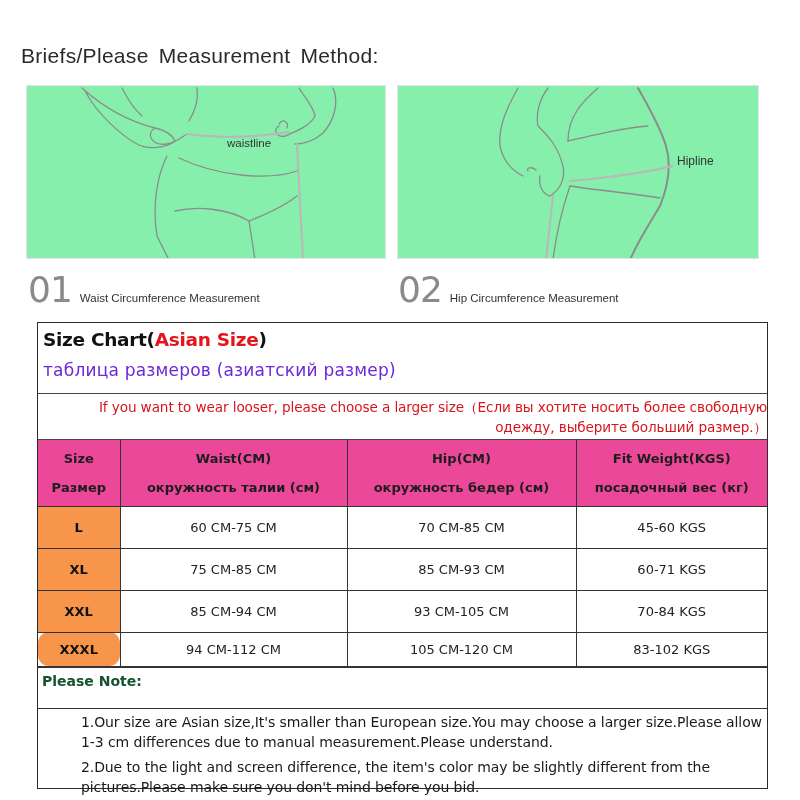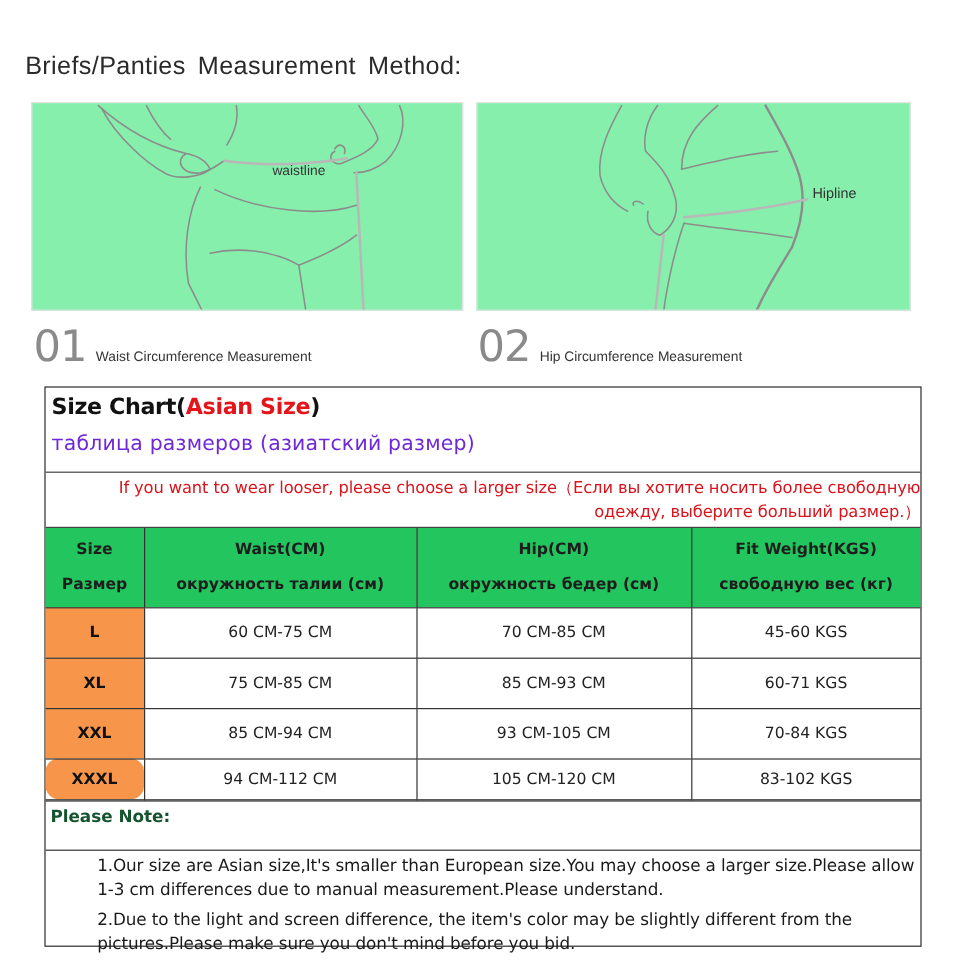--- a/index.html
+++ b/index.html
@@ -48,40 +48,40 @@
   .warn {
     height: 46px; padding: 3px 0 0 2px; color: #d9141c; font-size: 13.6px; line-height: 20px;
     border-bottom: 1px solid #444; letter-spacing: -0.1px; text-align: right;
   }
 
   table.sizes { border-collapse: collapse; width: 100%; table-layout: fixed; }
   table.sizes td, table.sizes th { border: 1px solid #333; text-align: center; font-size: 13px; }
   table.sizes tr > *:first-child { border-left: none; }
   table.sizes tr > *:last-child { border-right: none; }
   table.sizes thead th {
-    background: #22c55e; font-weight: bold; color: #1d1d1d; height: 66px; font-size: 13px;
+    background: #ec4899; font-weight: bold; color: #1d1d1d; height: 66px; font-size: 13px;
     border-top: none; vertical-align: middle;
   }
   table.sizes thead th .l1 { display: block; margin-bottom: 14px; }
   table.sizes thead th .l2 { display: block; }
   table.sizes td.size-cell { background: #f7964a; font-weight: bold; color: #111; }
   table.sizes tbody td { height: 42px; color: #222; }
   table.sizes tbody tr:last-child td { height: 34px; border-radius: 11px; }
 
   .note-head {
     height: 42px; border-top: 1px solid #333; border-bottom: 1px solid #333;
     font-weight: bold; font-size: 14px; color: #14532d; padding: 5px 0 0 4px;
   }
   .note-body { padding: 3px 0 0 3px; font-size: 14px; color: #1a1a1a; line-height: 20px; letter-spacing: -0.1px; }
   .note-body p { margin-bottom: 5px; margin-left: 40px; }
 </style>
 </head>
 <body>
 
-<div class="page-title">Briefs/Panties  Measurement  Method:</div>
+<div class="page-title">Briefs/Please  Measurement  Method:</div>
 
 <div class="panel left">
   <svg width="360" height="174" viewBox="0 0 360 174" fill="none" stroke="#8c8c8c" stroke-width="1.3" stroke-linecap="round">
     <path d="M55 2 C75 20, 100 35, 128 42 C138 44, 145 48, 148 55 C140 62, 120 64, 110 58 C95 50, 70 28, 58 5"></path>
     <path d="M95 2 C100 12, 108 24, 115 30"></path>
     <path d="M170 2 C172 15, 168 25, 162 35"></path>
     <path d="M128 42 C118 48, 125 60, 140 58 C150 56, 156 50, 160 48"></path>
     <path d="M272 2 C278 12, 286 20, 288 30 C283 40, 270 45, 258 50 C250 52, 245 44, 252 40"></path>
     <path d="M306 2 C312 15, 308 35, 295 48 C285 56, 275 58, 268 58"></path>
     <path d="M252 38 C256 32, 262 36, 260 42"></path>
@@ -144,21 +144,21 @@
         <th>
             <span class="l1">Waist(CM)</span>
             <span class="l2">окружность талии (см)</span>
           </th>
         <th>
             <span class="l1">Hip(CM)</span>
             <span class="l2">окружность бедер (см)</span>
           </th>
         <th>
             <span class="l1">Fit Weight(KGS)</span>
-            <span class="l2">свободную вес (кг)</span>
+            <span class="l2">посадочный вес (кг)</span>
           </th>
       </tr>
     </thead>
     <tbody>
       <tr>
         <td class="size-cell">L</td>
         <td>60 CM-75 CM</td>
         <td>70 CM-85 CM</td>
         <td>45-60 KGS</td>
       </tr>

